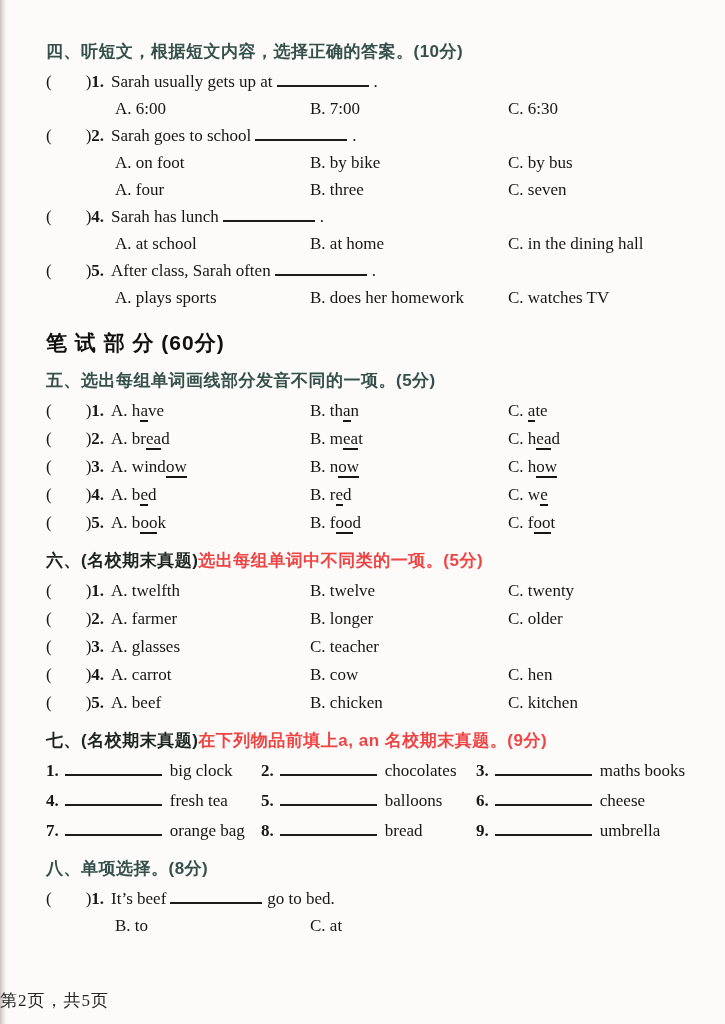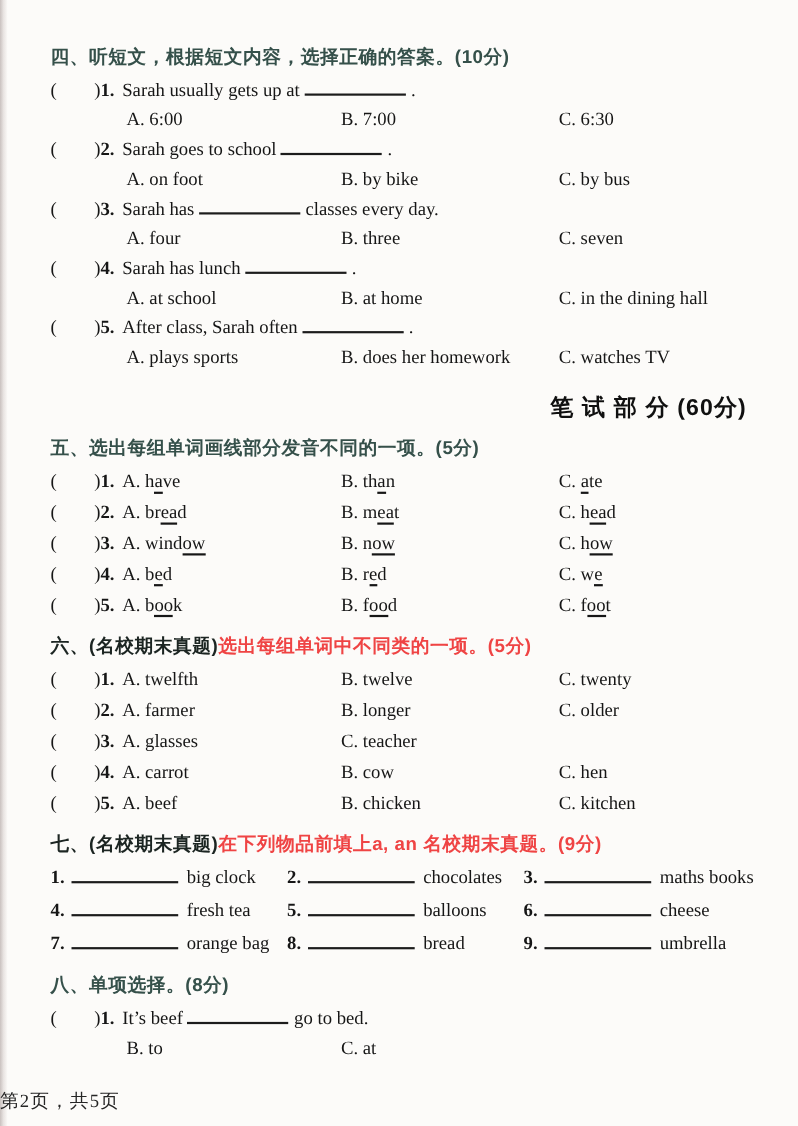--- a/index.html
+++ b/index.html
@@ -7,21 +7,21 @@
         font-family:"Liberation Serif",serif;color:#161616;font-size:17px;}
   .scan-edge{position:absolute;left:0;top:0;bottom:0;width:7px;
         background:linear-gradient(to right,#c9c1bf 0,#e8e3e1 45%,#fcfbf9 100%);}
   .content{position:absolute;left:46px;top:40px;right:16px;}
   
   .sec-h{font-family:"Liberation Sans",sans-serif;font-weight:700;font-size:17px;
          letter-spacing:.5px;line-height:24px;color:#35504a;}
   .sec-h .hp{color:#1c2522;}
   .sec-h .green2{color:#ef4444;}
   .main-title{font-family:"Liberation Sans",sans-serif;font-weight:700;font-size:21px;
-         color:#101010;text-align:right;margin:18px 30px 12px 0;letter-spacing:1px;}
+         color:#101010;text-align:left;margin:18px 30px 12px 0;letter-spacing:1px;}
   
   .qline{line-height:27px;white-space:nowrap;}
   .br{font-family:"Liberation Serif",serif;}
   .gap{display:inline-block;width:34px;}
   .qnum{font-weight:700;margin-right:7px;}
   .blank{display:inline-block;width:92px;height:13px;border-bottom:2px solid #1c1c1c;margin:0 4px;vertical-align:baseline;}
   .tail{margin-left:1px;}
   .optrow{display:grid;grid-template-columns:195px 198px 1fr;margin-left:69px;line-height:27px;}
   
   .wrow{display:grid;grid-template-columns:264px 198px 1fr;line-height:28px;}
@@ -60,23 +60,20 @@
 
       <div class="qline">
         <span class="br">(</span><span class="gap"></span><span class="br">)</span><b class="qnum">2.</b><span class="stem">Sarah goes to school</span><span class="blank"></span><span class="tail">.</span>
       </div>
       <div class="optrow">
         <span>A. on foot</span>
         <span>B. by bike</span>
         <span>C. by bus</span>
       </div>
 
-      <div class="qline">
-        <span class="br">(</span><span class="gap"></span><span class="br">)</span><b class="qnum">3.</b><span class="stem">Sarah has</span><span class="blank"></span><span class="tail">classes every day.</span>
-      </div>
       <div class="optrow">
         <span>A. four</span>
         <span>B. three</span>
         <span>C. seven</span>
       </div>
 
       <div class="qline">
         <span class="br">(</span><span class="gap"></span><span class="br">)</span><b class="qnum">4.</b><span class="stem">Sarah has lunch</span><span class="blank"></span><span class="tail">.</span>
       </div>
       <div class="optrow">

